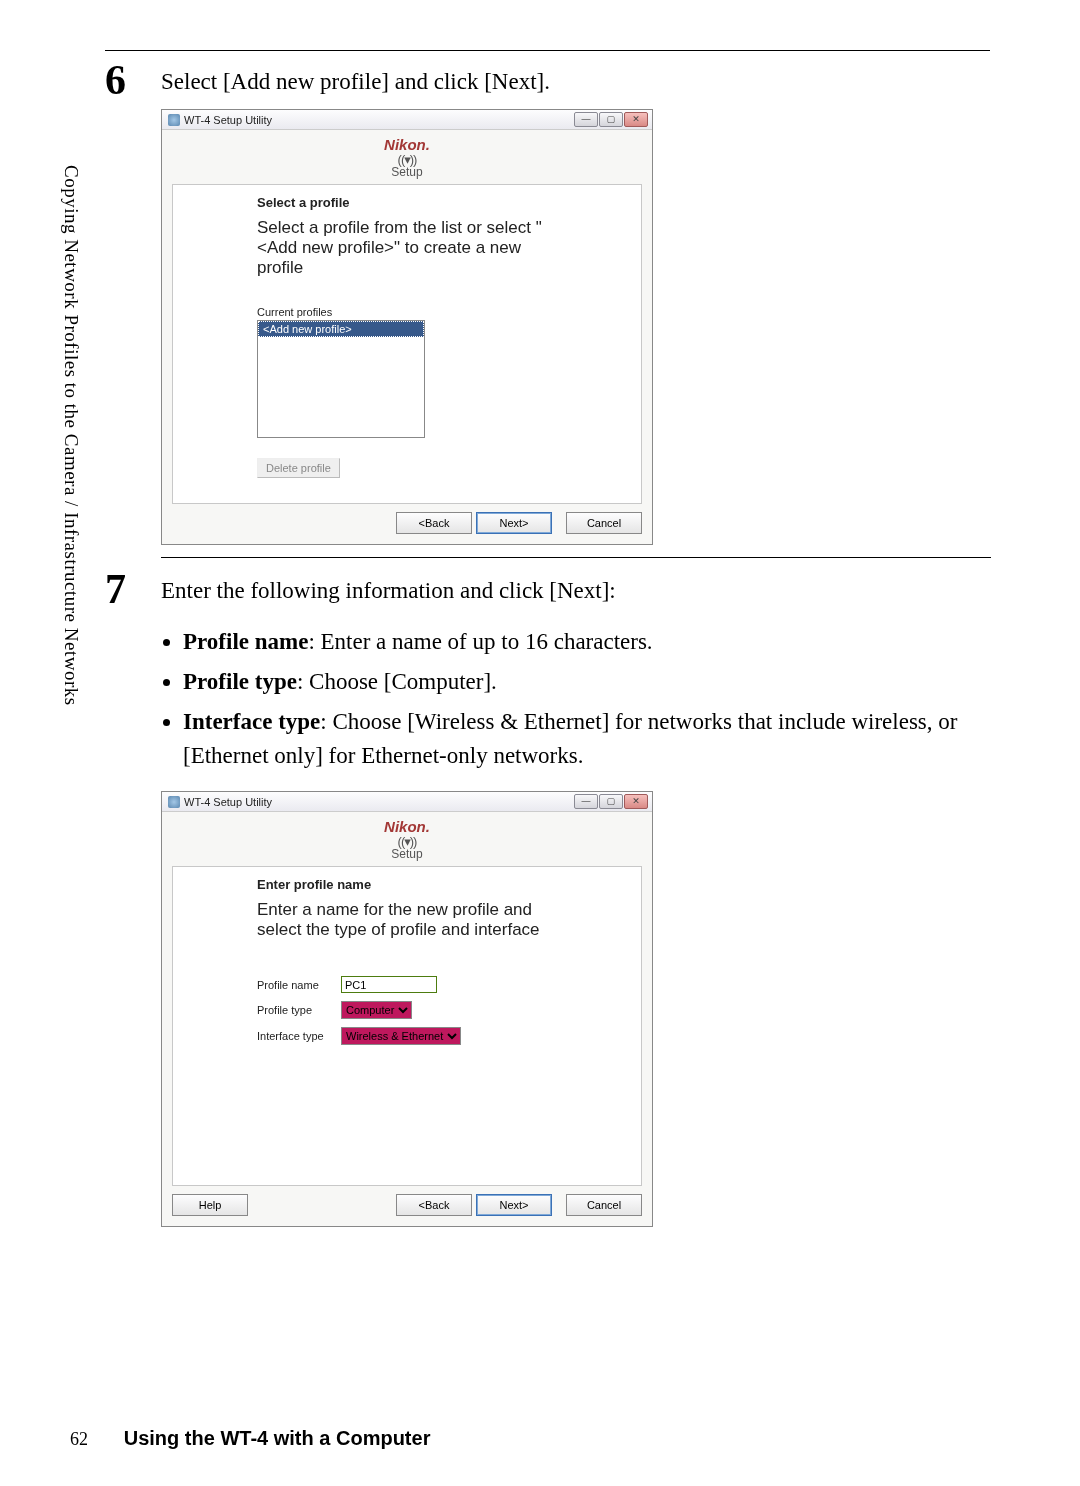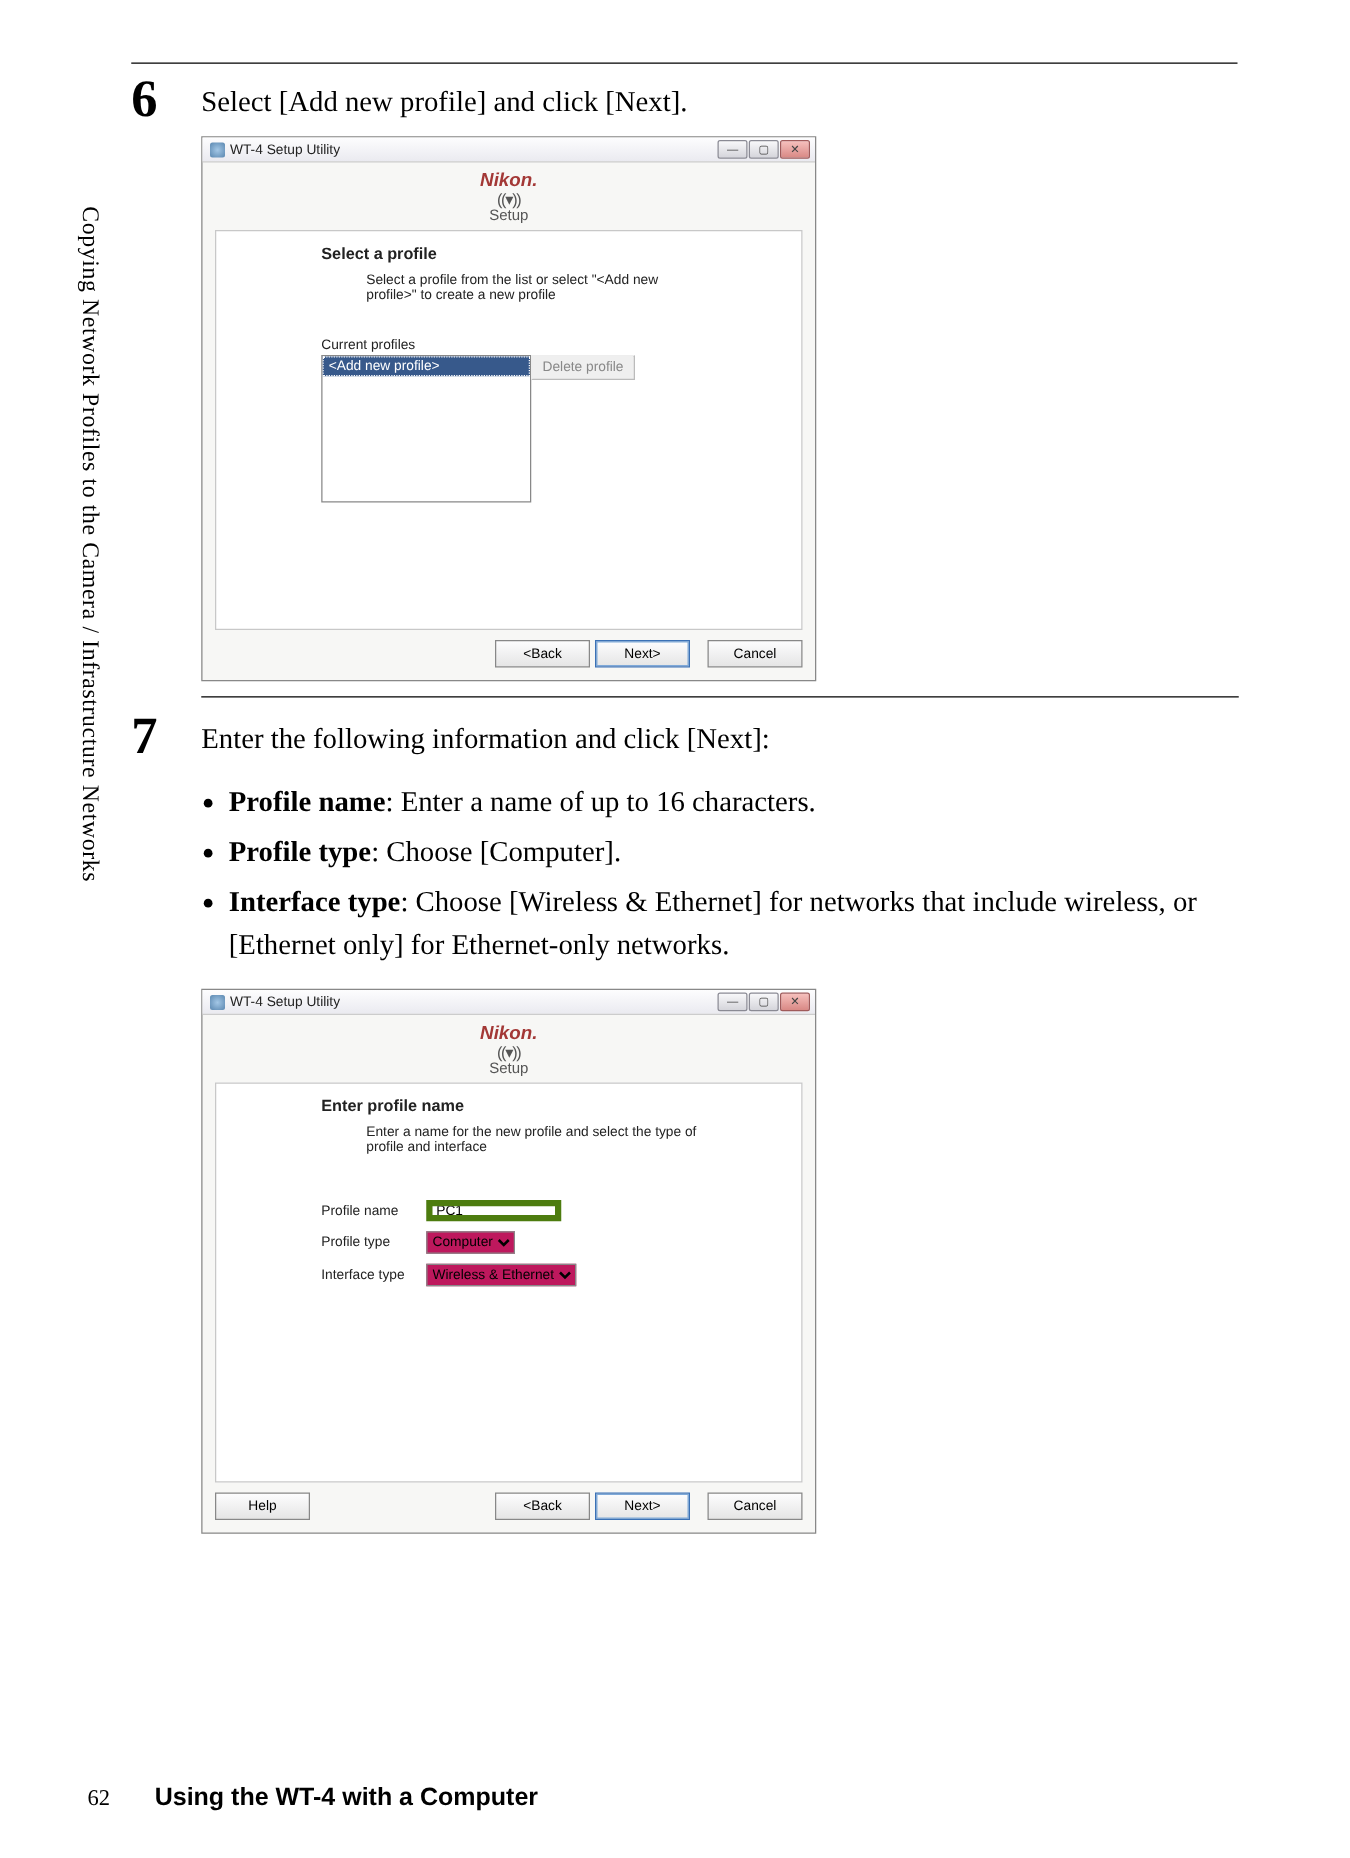--- a/index.html
+++ b/index.html
@@ -100,33 +100,33 @@
   .dialog-panel {
     background: #fff;
     border: 1px solid #c8c8c8;
     margin: 4px 10px 8px 10px;
     padding: 10px 14px 10px 84px;
     min-height: 320px;
     position: relative;
   }
   .dialog-panel.second { padding-left: 84px; }
   .panel-title { font-weight: bold; font-size: 13px; margin-bottom: 8px; }
-  .panel-desc { font-size: 11px; margin-bottom: 28px; margin-right: 60px; margin-left: 36px; }
+  .panel-desc { font-size: 17px; margin-bottom: 28px; margin-right: 60px; }
   .panel-desc.short { margin-bottom: 36px; }
   .listbox {
     width: 168px; height: 118px;
     background: #fff; border: 1px solid #888;
     overflow: hidden;
   }
   .listbox-item {
     background: #37598b; color: #fff;
     padding: 1px 4px; font-size: 11px;
     border: 1px dotted #fff;
   }
-  .listbox-row { display: flex; align-items: flex-start; gap: 0; }
+  .listbox-row { display: flex; align-items: flex-start; gap: 20px; flex-direction: column; }
   .profiles-label { font-size: 11px; margin-bottom: 2px; }
   .delete-btn {
     padding: 0 8px; height: 20px;
     background: #efefef; border: 1px solid #bbb; border-top-color:#eee; border-left-color:#eee;
     font-size: 11px; color: #888;
   }
   .dialog-footer {
     display: flex;
     justify-content: flex-end;
     gap: 14px;
@@ -137,21 +137,21 @@
     min-width: 76px; height: 22px;
     background: linear-gradient(#fdfdfe, #e5e5e5);
     border: 1px solid #888;
     font-size: 11px;
     font-family: Tahoma, Arial, sans-serif;
   }
   .dlg-btn.primary { border: 1px solid #3b71b5; box-shadow: 0 0 0 1px #7fa9d8 inset; }
   .form-row { display: flex; align-items: center; gap: 8px; margin-bottom: 8px; font-size: 11px; }
   .form-row label { width: 76px; }
   .form-row input[type=text] {
-    width: 108px; height: 17px; border: 5px solid #4d7c0f; font-size: 11px; padding: 0 3px;
+    width: 96px; height: 17px; border: 1px solid #4d7c0f; font-size: 11px; padding: 0 3px;
   }
   .form-row select {
     height: 18px; border: 1px solid #888; font-size: 11px; background: #be185d;
   }
   .footer {
     position: absolute;
     bottom: 36px;
     left: 70px;
     font-size: 19px;
   }

